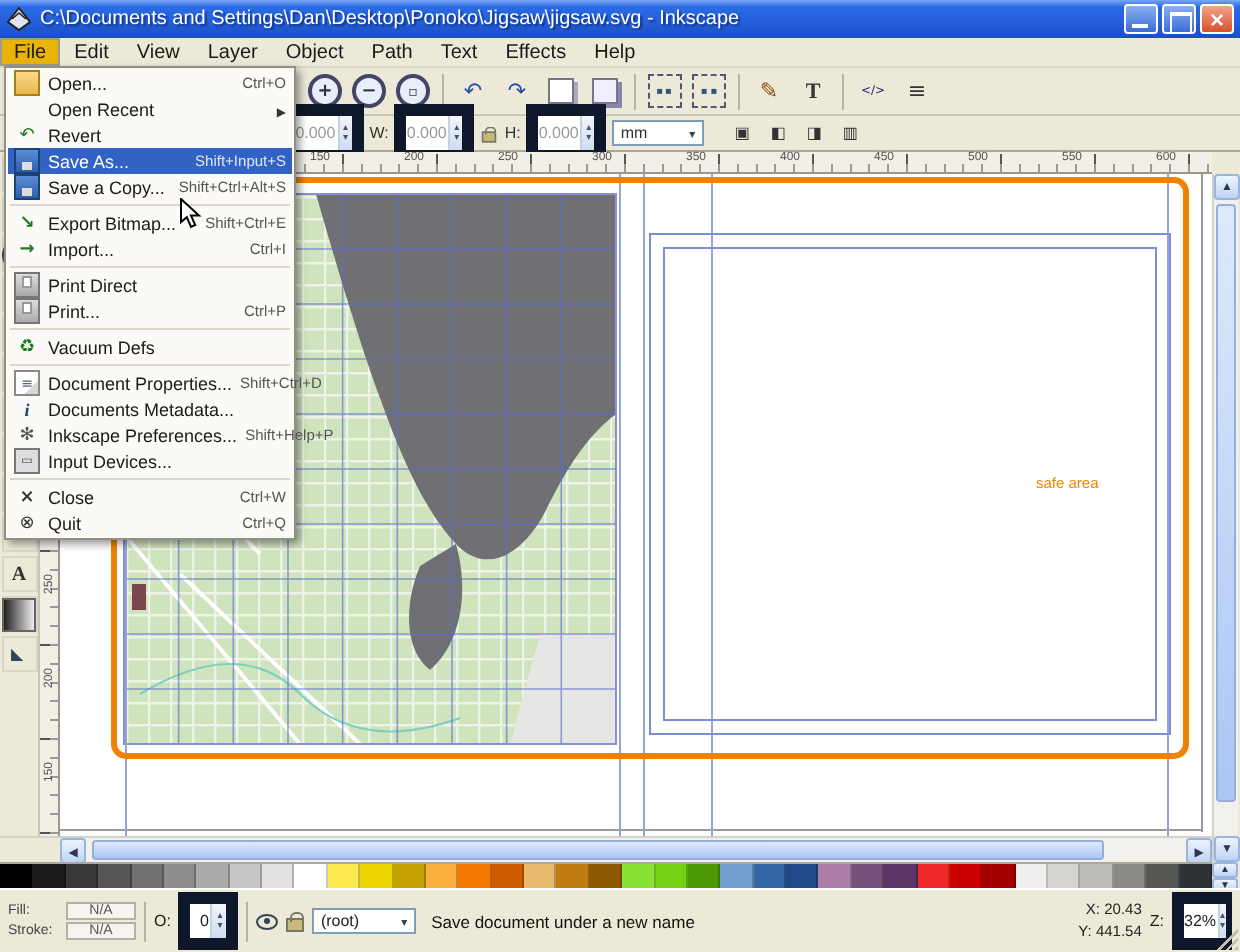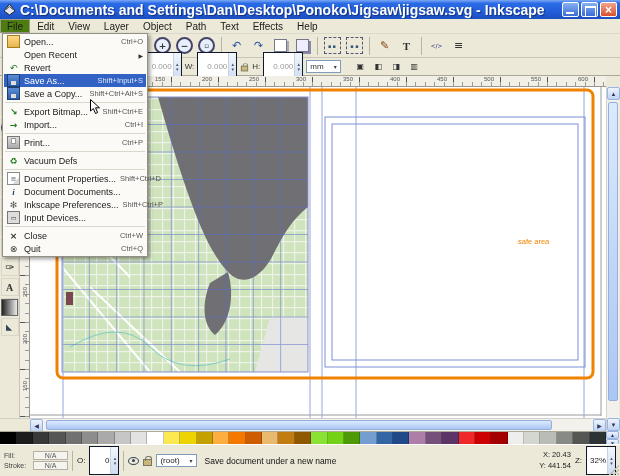--- a/index.html
+++ b/index.html
@@ -4,55 +4,55 @@
 <style>
 *{box-sizing:border-box;margin:0;padding:0}
 html,body{background:#555}
 #window{position:relative;width:620px;height:476px;background:#ece9d8;overflow:hidden;
   font-family:"Liberation Sans",sans-serif;font-size:10px;color:#1a1a1a}
 
 
 .titlebar{position:absolute;left:0;top:0;right:0;height:19px;display:flex;align-items:center;gap:4px;
   padding:0 3px;background:linear-gradient(180deg,#7aa7f5 0%,#2a6be5 18%,#245edb 60%,#1a4fc0 100%)}
 .title-ico{width:13px;height:13px;flex:0 0 auto}
-.title-text{flex:1;color:#fff;font-size:14px;font-weight:bold;white-space:nowrap;overflow:hidden;
+.title-text{flex:1;color:#fff;font-size:10px;font-weight:normal;white-space:nowrap;overflow:hidden;
   text-overflow:ellipsis;text-shadow:1px 1px 1px #11307a}
 .tbb{width:17px;height:15px;border:1px solid #fff;border-radius:2px;display:flex;align-items:center;
   justify-content:center;color:#fff;position:relative;padding:0}
 .btn-minimize,.btn-maximize{background:linear-gradient(#8ab0f0,#3a6cd8)}
 .btn-close{background:linear-gradient(#f0a58c,#d9502c)}
 .btn-minimize::after{content:"";position:absolute;left:3px;bottom:2px;width:8px;height:2px;background:#fff}
 .btn-maximize::after{content:"";position:absolute;left:3px;top:3px;width:9px;height:8px;border:1px solid #fff;border-top-width:2px}
 .btn-close::after{content:"×";font-size:12px;font-weight:bold;line-height:1}
 
 
 .menubar{position:absolute;top:19px;left:0;right:0;height:15px;display:flex;background:#ece9d8;
   border-bottom:1px solid #dcd8ca;font-size:10px}
 .menu-title{display:flex;align-items:center;padding:0 7px}
-.menu-title.active{background:#4d7c0f;border:1px solid #9e9a8f;padding:1px 6px}
+.menu-title.active{background:#eab308;border:1px solid #9e9a8f;padding:1px 6px}
 
 
 .toolbar1{position:absolute;top:34px;left:0;right:0;height:24px;background:#ece9d8;
   border-bottom:1px solid #c9c5b5;display:flex;align-items:center;padding:0 4px;gap:1px}
 .tbtn{width:21px;height:21px;background:none;border:1px solid transparent;display:flex;align-items:center;justify-content:center;padding:0}
 .tsep{width:1px;height:18px;background:#b9b5a4;margin:0 3px}
 
 
 .toolbar2{position:absolute;top:58px;left:0;right:0;height:18px;background:#ece9d8;
   border-bottom:1px solid #aca899;display:flex;align-items:center;padding:0 4px;gap:3px;font-size:8px;color:#333}
 .tbtn2{width:17px;height:15px;border:1px solid transparent;background:none;display:flex;align-items:center;justify-content:center;padding:0}
-.numfield,.spinfield{display:flex;align-items:center;background:#fff;border:1px solid #0f172a;height:29px;width:40px}
+.numfield,.spinfield{display:flex;align-items:center;background:#fff;border:6px solid #0f172a;height:29px;width:40px}
 .spinfield{width:30px}
 .nval{flex:1;text-align:right;color:#9a9a9a;font-size:8px;padding-right:1px;white-space:nowrap}
 .spinfield .nval{color:#222}
 .spin{display:flex;flex-direction:column;align-items:center;justify-content:center;width:8px;height:100%;
   border-left:1px solid #c5d2e0;background:linear-gradient(#f2f6fc,#cfdcf0);color:#456}
 .spin::before{content:"▴";font-size:5px;line-height:5px}
 .spin::after{content:"▾";font-size:5px;line-height:5px}
-.unitcombo,.layercombo{display:flex;align-items:center;background:#fff;border:1px solid #7f9db9;height:13px;padding:0 3px;gap:10px;font-size:8px}
+.unitcombo,.layercombo{display:flex;align-items:center;background:#fff;border:1px solid #7f9db9;height:13px;padding:0 3px;gap:21px;font-size:8px}
 .dd{font-size:6px;color:#345}
 .flab{color:#333}
 
 
 .toolbox{position:absolute;left:0;top:76px;width:20px;height:342px;background:#ece9d8;
   border-right:1px solid #c9c5b5;display:flex;flex-direction:column;align-items:center;padding-top:2px;gap:2px}
 .toolbtn{width:18px;height:18px;background:none;border:1px solid #d9d5c8;display:flex;align-items:center;justify-content:center;padding:0}
 
 
 .ruler-corner{position:absolute;left:20px;top:76px;width:10px;height:11px;background:#f2efe7;border-right:1px solid #b5b2a5;border-bottom:1px solid #9a988c}
@@ -591,45 +591,50 @@
         <span class="mlabel">Export Bitmap...</span>
         <span class="mshort">Shift+Ctrl+E</span>
       </div>
       <div class="menu-item">
         <span class="ic mi ic-import"></span>
         <span class="mlabel">Import...</span>
         <span class="mshort">Ctrl+I</span>
       </div>
       <div class="menu-sep"></div>
       <div class="menu-item">
+        <span class="ic mi ic-print-direct"></span>
+        <span class="mlabel">Print Direct</span>
+        <span class="mshort"></span>
+      </div>
+      <div class="menu-item">
         <span class="ic mi ic-print"></span>
         <span class="mlabel">Print...</span>
         <span class="mshort">Ctrl+P</span>
       </div>
       <div class="menu-sep"></div>
       <div class="menu-item">
         <span class="ic mi ic-vacuum"></span>
         <span class="mlabel">Vacuum Defs</span>
         <span class="mshort"></span>
       </div>
       <div class="menu-sep"></div>
       <div class="menu-item">
         <span class="ic mi ic-doc-props"></span>
         <span class="mlabel">Document Properties...</span>
         <span class="mshort">Shift+Ctrl+D</span>
       </div>
       <div class="menu-item">
         <span class="ic mi ic-metadata"></span>
-        <span class="mlabel">Document Documents...</span>
+        <span class="mlabel">Documents Metadata...</span>
         <span class="mshort"></span>
       </div>
       <div class="menu-item">
         <span class="ic mi ic-preferences"></span>
         <span class="mlabel">Inkscape Preferences...</span>
-        <span class="mshort">Shift+Ctrl+P</span>
+        <span class="mshort">Shift+Help+P</span>
       </div>
       <div class="menu-item">
         <span class="ic mi ic-input-devices"></span>
         <span class="mlabel">Input Devices...</span>
         <span class="mshort"></span>
       </div>
       <div class="menu-sep"></div>
       <div class="menu-item">
         <span class="ic mi ic-close-doc"></span>
         <span class="mlabel">Close</span>

